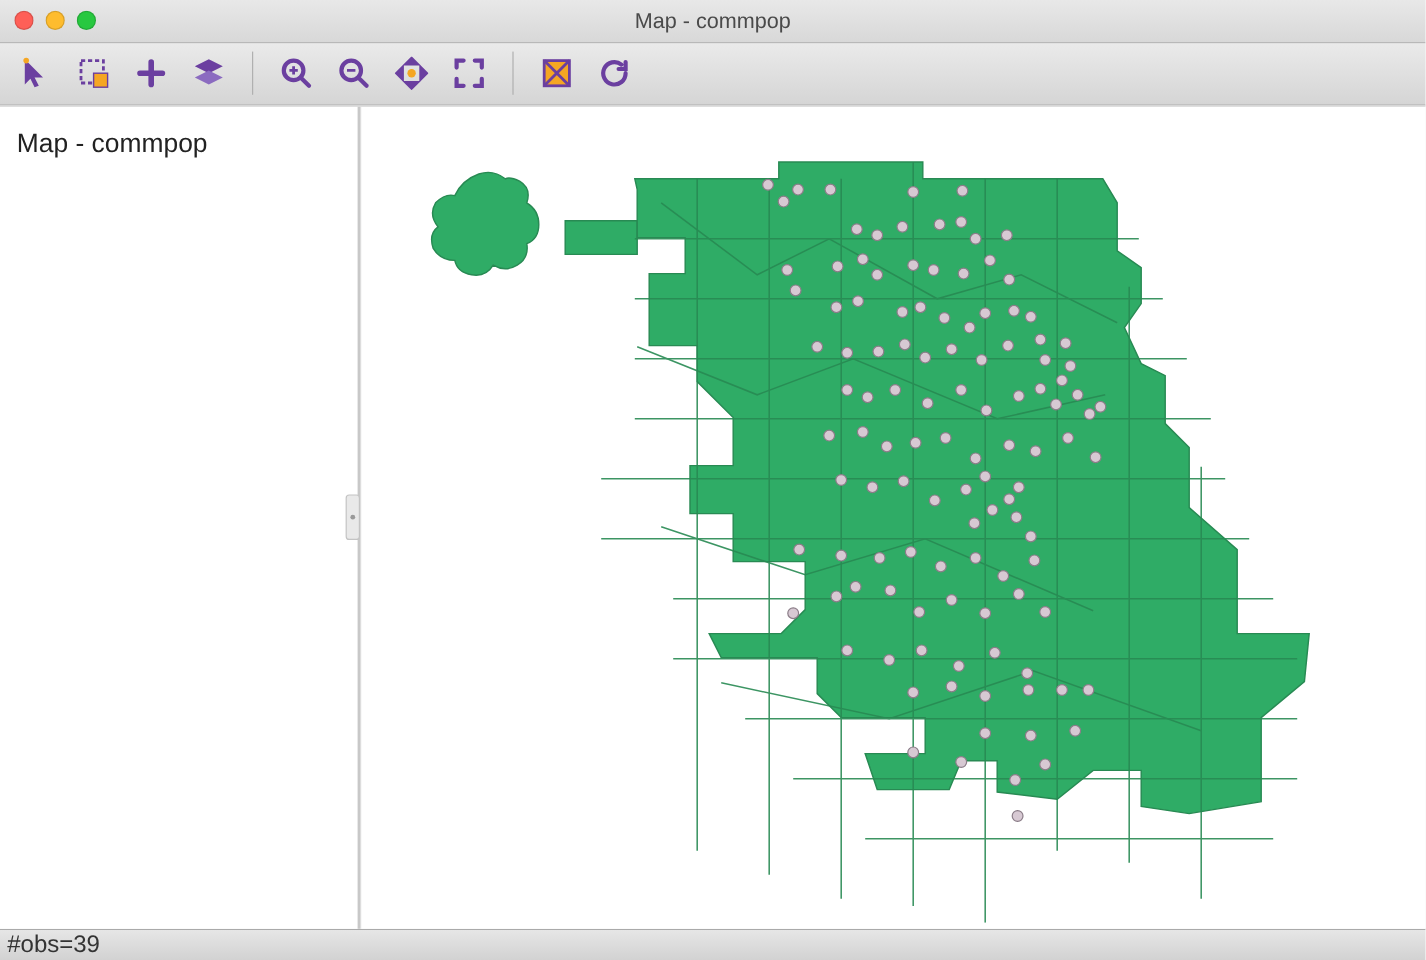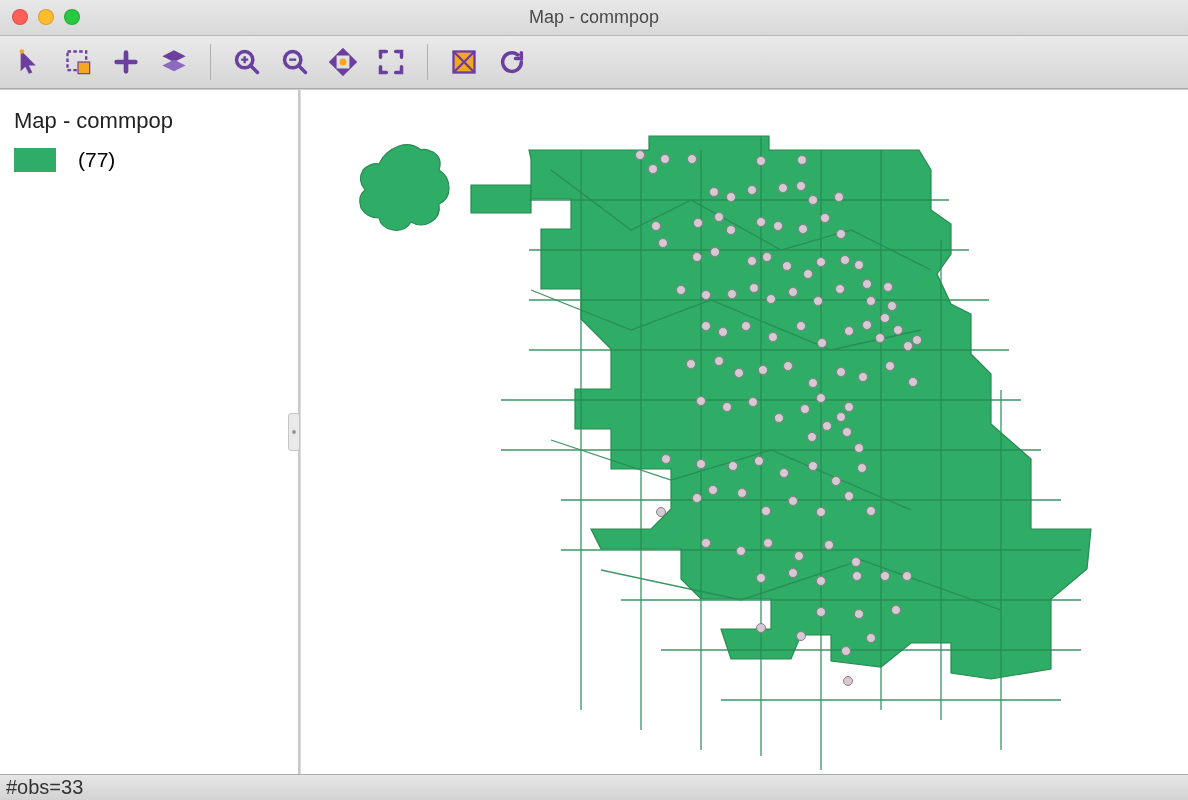--- a/index.html
+++ b/index.html
@@ -132,24 +132,20 @@
   <div class="tbtn">
     <svg viewBox="0 0 24 24">
         <path fill="none" stroke="#6b3fa0" stroke-width="3" stroke-linecap="round" d="M20 12a8 8 0 1 1-3-6.2M20 4v5h-5"></path>
       </svg>
   </div>
 </div>
 
 <div class="content">
   <div class="sidebar">
     <div class="stitle">Map - commpop</div>
-    <div class="legend-row">
-      <div class="swatch" style="background: rgb(47, 172, 102);"></div>
-      <div class="legend-text">(77)</div>
-    </div>
     <div class="sidehandle"></div>
   </div>
   <div class="mapview">
     <svg id="mapsvg" width="888" height="680" viewBox="0 0 888 680">
 
       <g class="region">
 
         <path d="M120 60 q-10 -8 -22 -4 q-14 5 -20 18 q-8 -2 -16 6 q-6 10 2 20 q-8 6 -4 18 q6 10 18 10 q2 10 14 12 q12 2 18 -8 q10 6 20 0 q10 -6 8 -18 q10 -4 10 -16 q0 -12 -10 -18 q4 -12 -6 -18 q-8 -4 -12 -2 z"></path>
 
         <path d="M170 95 h60 v28 h-60 z"></path>
@@ -282,14 +278,14 @@
           <circle cx="500" cy="546" r="4.5" class="mappoint"></circle>
           <circle cx="545" cy="561" r="4.5" class="mappoint"></circle>
           <circle cx="570" cy="548" r="4.5" class="mappoint"></circle>
           <circle cx="547" cy="591" r="4.5" class="mappoint"></circle>
         </g>
     </svg>
   </div>
 </div>
 
 <div class="statusbar">
-  <span>#obs=33</span>
+  <span>#obs=39</span>
 </div>
 
 </body></html>

